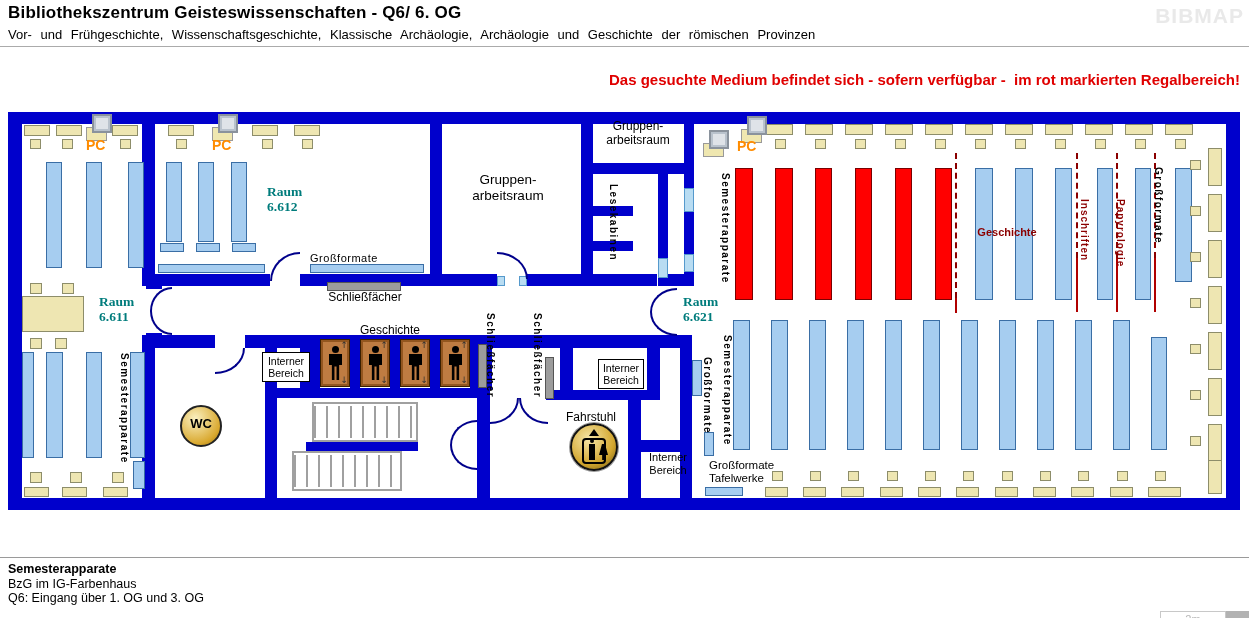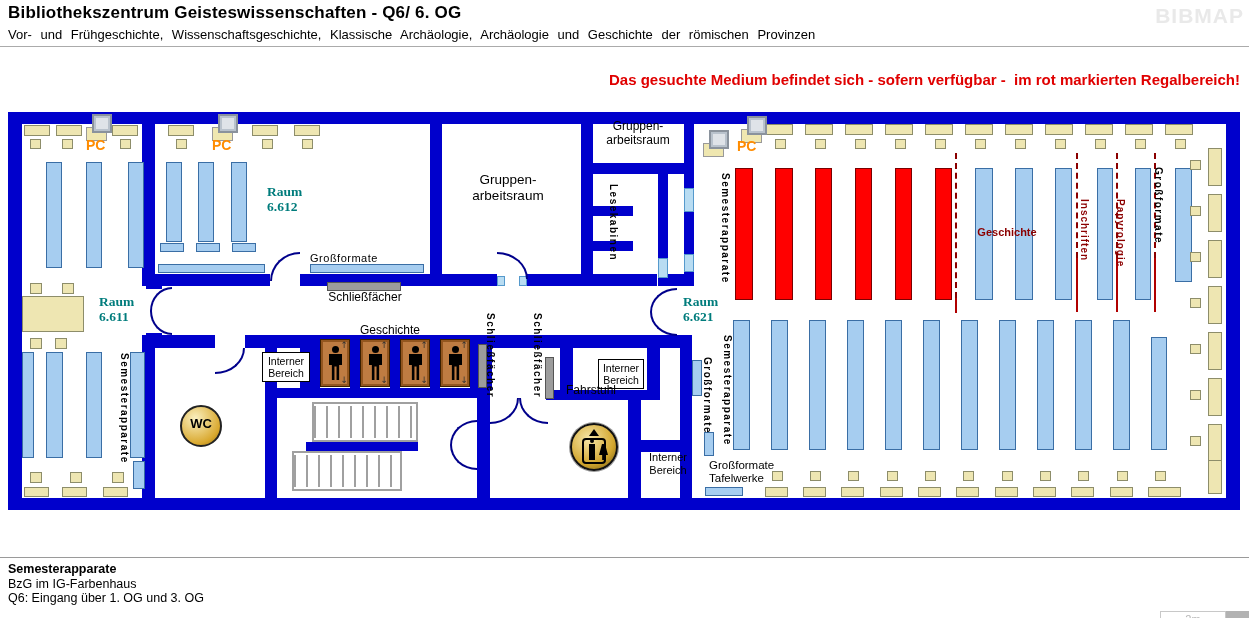--- a/index.html
+++ b/index.html
@@ -327,21 +327,21 @@
     <div class="lbl med" style="left: 317px; top: 290px; width: 96px;">Schließfächer</div>
     <div class="lbl med" style="left: 352px; top: 323px; width: 76px;">Geschichte</div>
     <div class="lbl vert" style="left: 485px; top: 313px; height: 82px;">Schließfächer</div>
     <div class="lbl vert" style="left: 532px; top: 313px; height: 82px;">Schließfächer</div>
     <div class="lbl box" style="left: 262px; top: 352px; width: 48px;">Interner
 Bereich</div>
     <div class="lbl box" style="left: 598px; top: 359px; width: 46px;">Interner
 Bereich</div>
     <div class="lbl sm2" style="left: 642px; top: 451px; width: 52px;">Interner
 Bereich</div>
-    <div class="lbl med" style="left: 558px; top: 383px; width: 66px;">Fahrstuhl</div>
+    <div class="lbl med" style="left: 558px; top: 410px; width: 66px;">Fahrstuhl</div>
     <div class="lbl vert" style="left: 119px; top: 353px; height: 98px;">Semesterapparate</div>
     <div class="lbl vert" style="left: 720px; top: 173px; height: 108px;">Semesterapparate</div>
     <div class="lbl vert" style="left: 722px; top: 335px; height: 100px;">Semesterapparate</div>
     <div class="lbl cat" style="left: 976px; top: 226px; width: 62px;">Geschichte</div>
     <div class="lbl vred" style="left: 1079px; top: 199px; height: 72px;">Inschriften</div>
     <div class="lbl vred" style="left: 1115px; top: 199px; height: 78px;">Papyrologie</div>
     <div class="lbl vert" style="left: 1153px; top: 167px; height: 80px;">Großformate</div>
     <div class="lbl vert" style="left: 702px; top: 357px; height: 72px;">Großformate</div>
     <div class="lbl smL" style="left: 709px; top: 459px; width: 80px;">Großformate
 Tafelwerke</div>

